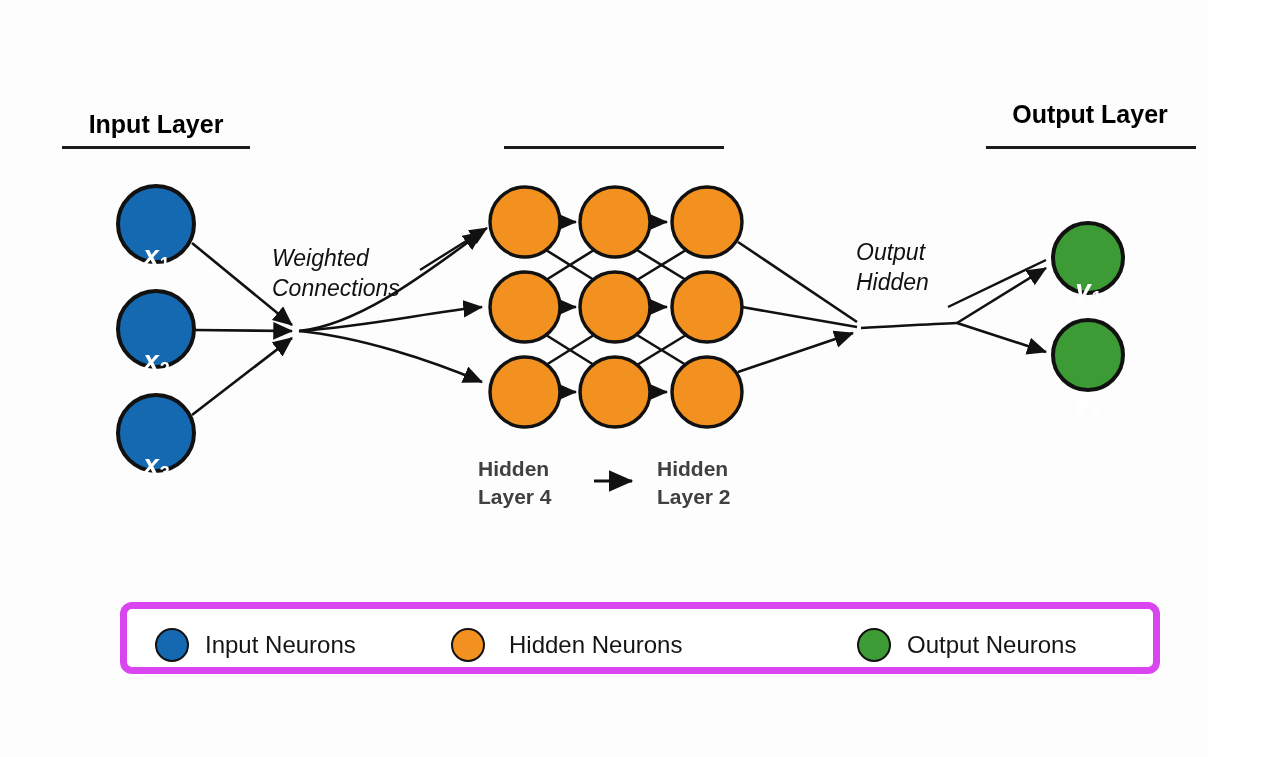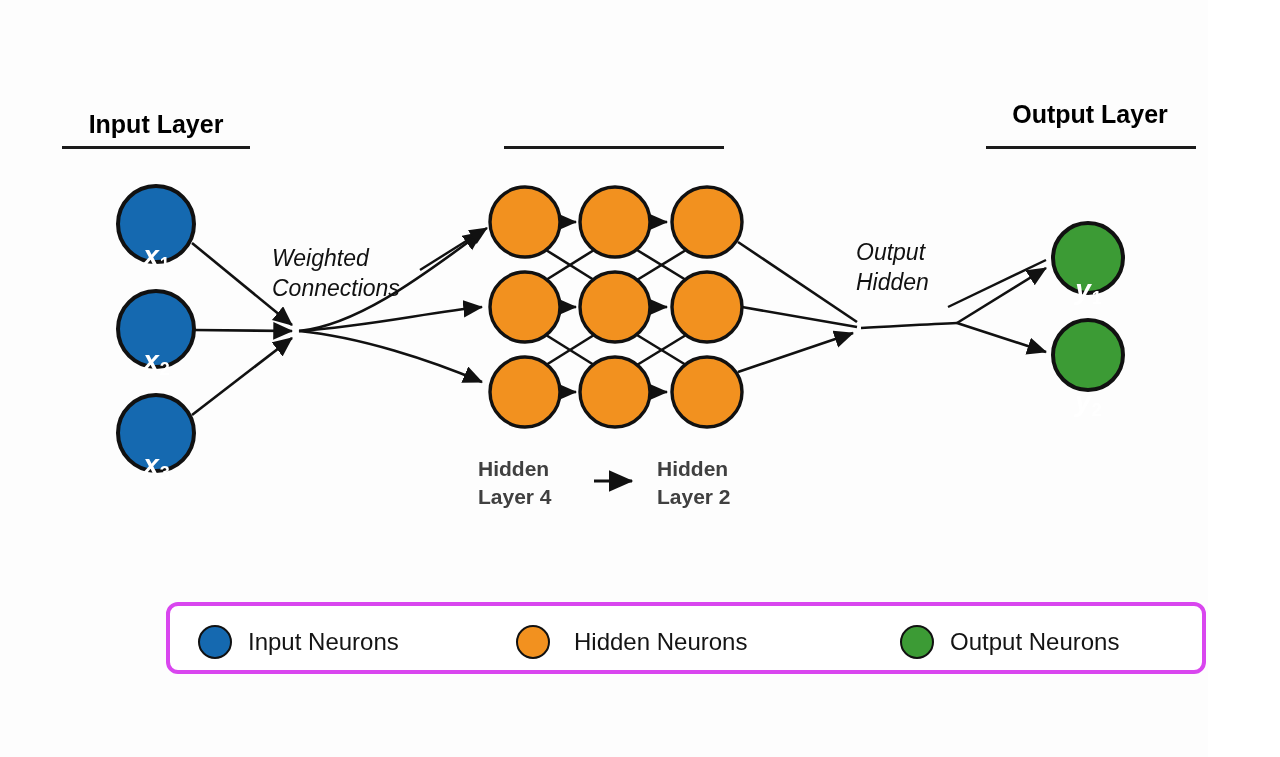--- a/index.html
+++ b/index.html
@@ -57,25 +57,24 @@
     color: #404040;
     line-height: 1.35;
     white-space: nowrap;
   }
   .legend-box {
     position: absolute;
     left: 120px;
     top: 602px;
     width: 1040px;
     height: 72px;
-    border: 4px solid #d946ef;
+    border: 7px solid #d946ef;
     border-radius: 12px;
     background: #ffffff;
     box-sizing: border-box;
-    margin-left: 46px;
   }
   .legend-item {
     position: absolute;
     display: flex;
     align-items: center;
     gap: 16px;
     top: 18px;
     height: 36px;
   }
   .legend-dot {
@@ -239,21 +238,21 @@
   <div class="sub-label" style="left:657px; top:455px;">
     <div>Hidden</div>
     <div>Layer 2</div>
   </div>
 
   <div class="legend-box">
     <div class="legend-item" style="left:28px;">
       <span class="legend-dot" style="background:#1569b0;"></span>
       <span class="legend-text">Input Neurons</span>
     </div>
-    <div class="legend-item" style="left:346px;gap:24px;">
+    <div class="legend-item" style="left:324px;gap:24px;">
       <span class="legend-dot" style="background:#f2911f;"></span>
       <span class="legend-text">Hidden Neurons</span>
     </div>
     <div class="legend-item" style="left:730px;">
       <span class="legend-dot" style="background:#3c9b35;"></span>
       <span class="legend-text">Output Neurons</span>
     </div>
   </div>
 
 </div>

